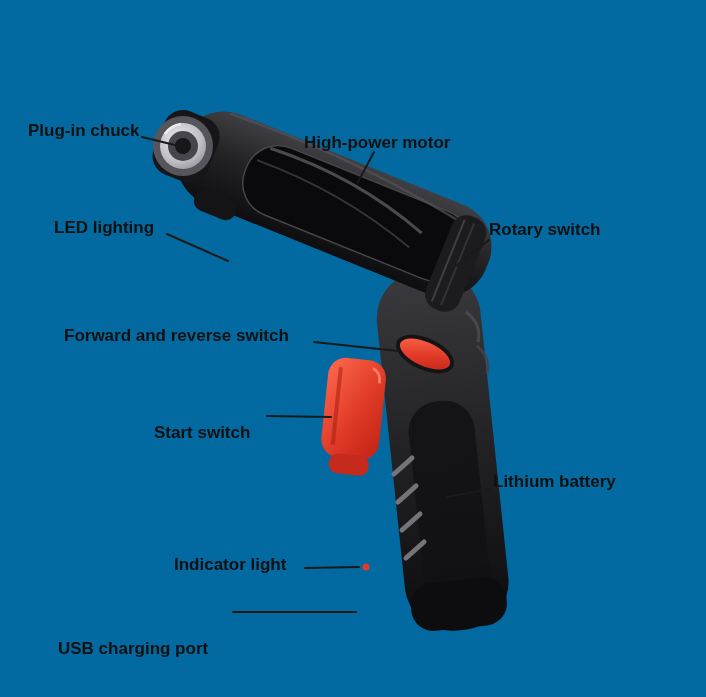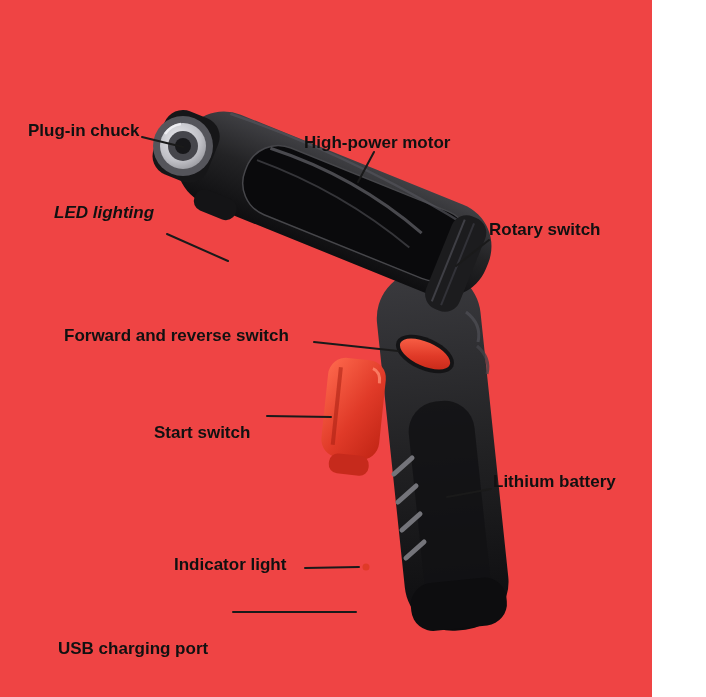--- a/index.html
+++ b/index.html
@@ -1,19 +1,19 @@
 <!DOCTYPE html>
 <html><head>
 <meta charset="utf-8">
 <style>
   html,body{margin:0;padding:0;background:#ffffff;}
   #stage{
     position:relative;
-    width:652px;height:697px;
-    background:#ef4444;
+    width:706px;height:697px;
+    background:#0369a1;
     overflow:hidden;
     font-family:"Liberation Sans", sans-serif;
   }
   #art{position:absolute;left:0;top:0;}
   .callout{
     position:absolute;
     font-weight:700;
     font-size:17px;
     line-height:1.1;
     color:#111111;
@@ -119,21 +119,21 @@
       <line x1="491" y1="489" x2="447" y2="497"></line>
       <line x1="305" y1="568" x2="359" y2="567"></line>
       <line x1="233" y1="612" x2="356" y2="612"></line>
     </g>
   </svg>
 
   <div class="callout" style="left:28px;  top:122px;">Plug-in chuck</div>
 
   <div class="callout" style="left:304px; top:134px;">High-power motor</div>
 
-  <div class="callout" style="left:54px;  top:204px;font-style:italic;">LED lighting</div>
+  <div class="callout" style="left:54px;  top:219px;">LED lighting</div>
 
   <div class="callout" style="left:489px; top:221px;">Rotary switch</div>
 
   <div class="callout" style="left:64px;  top:327px;">Forward and reverse switch</div>
 
   <div class="callout" style="left:154px; top:424px;">Start switch</div>
 
   <div class="callout" style="left:174px; top:556px;">Indicator light</div>
 
   <div class="callout" style="left:493px; top:473px;">Lithium battery</div>

